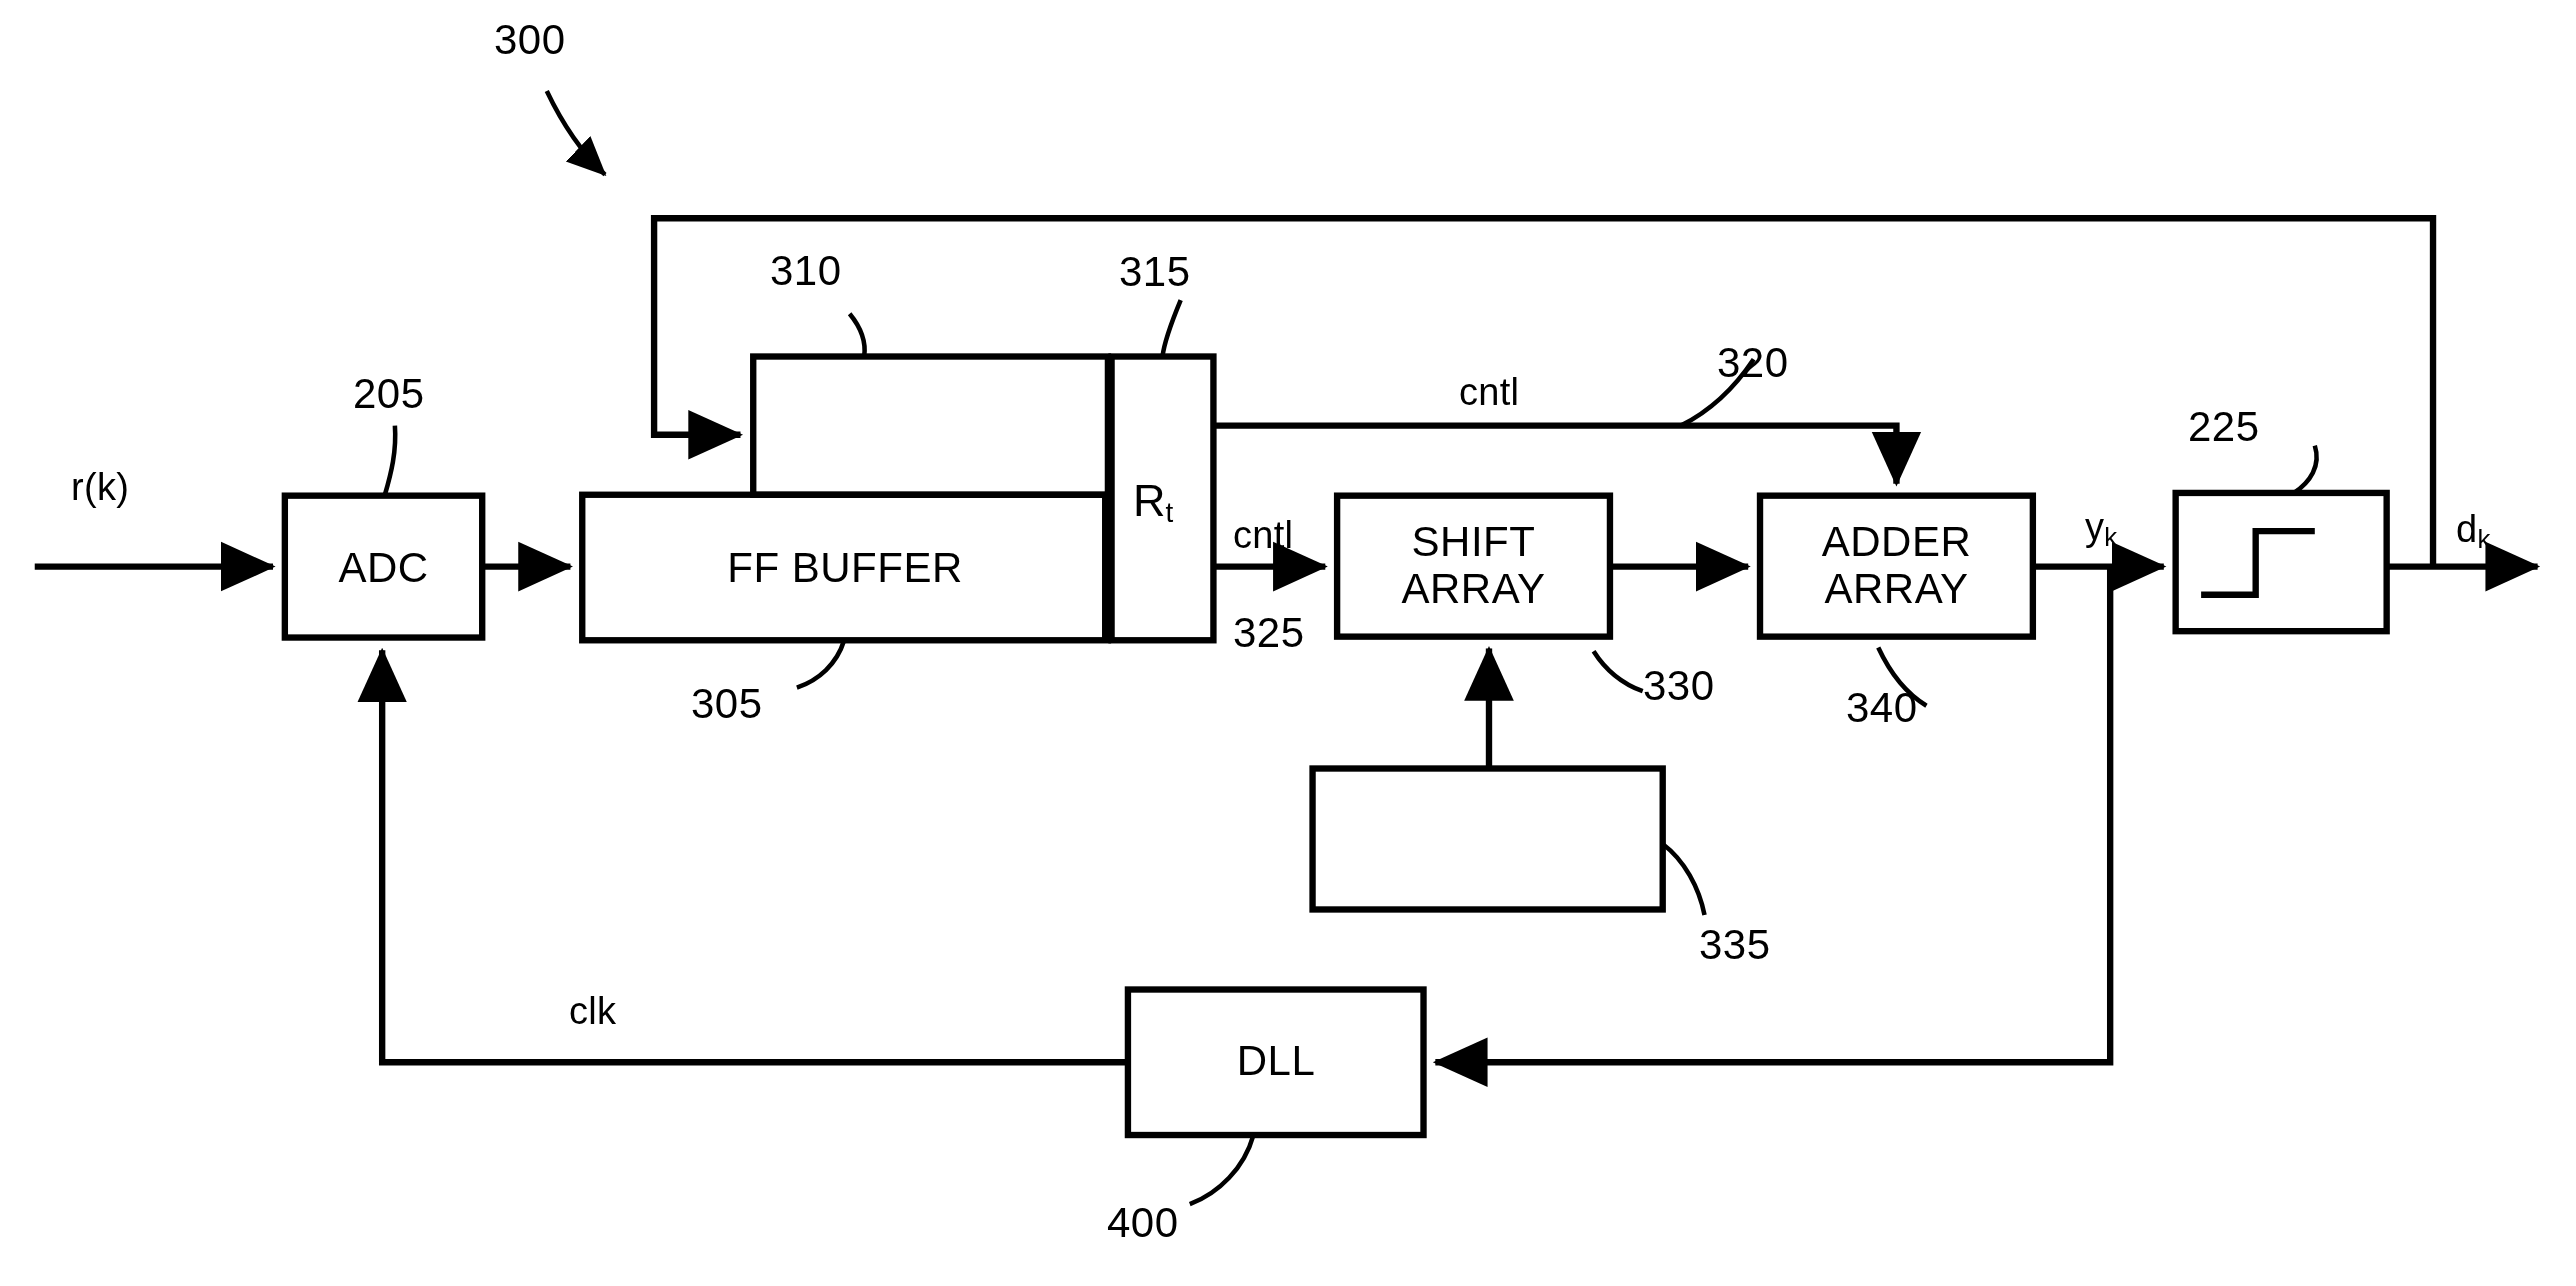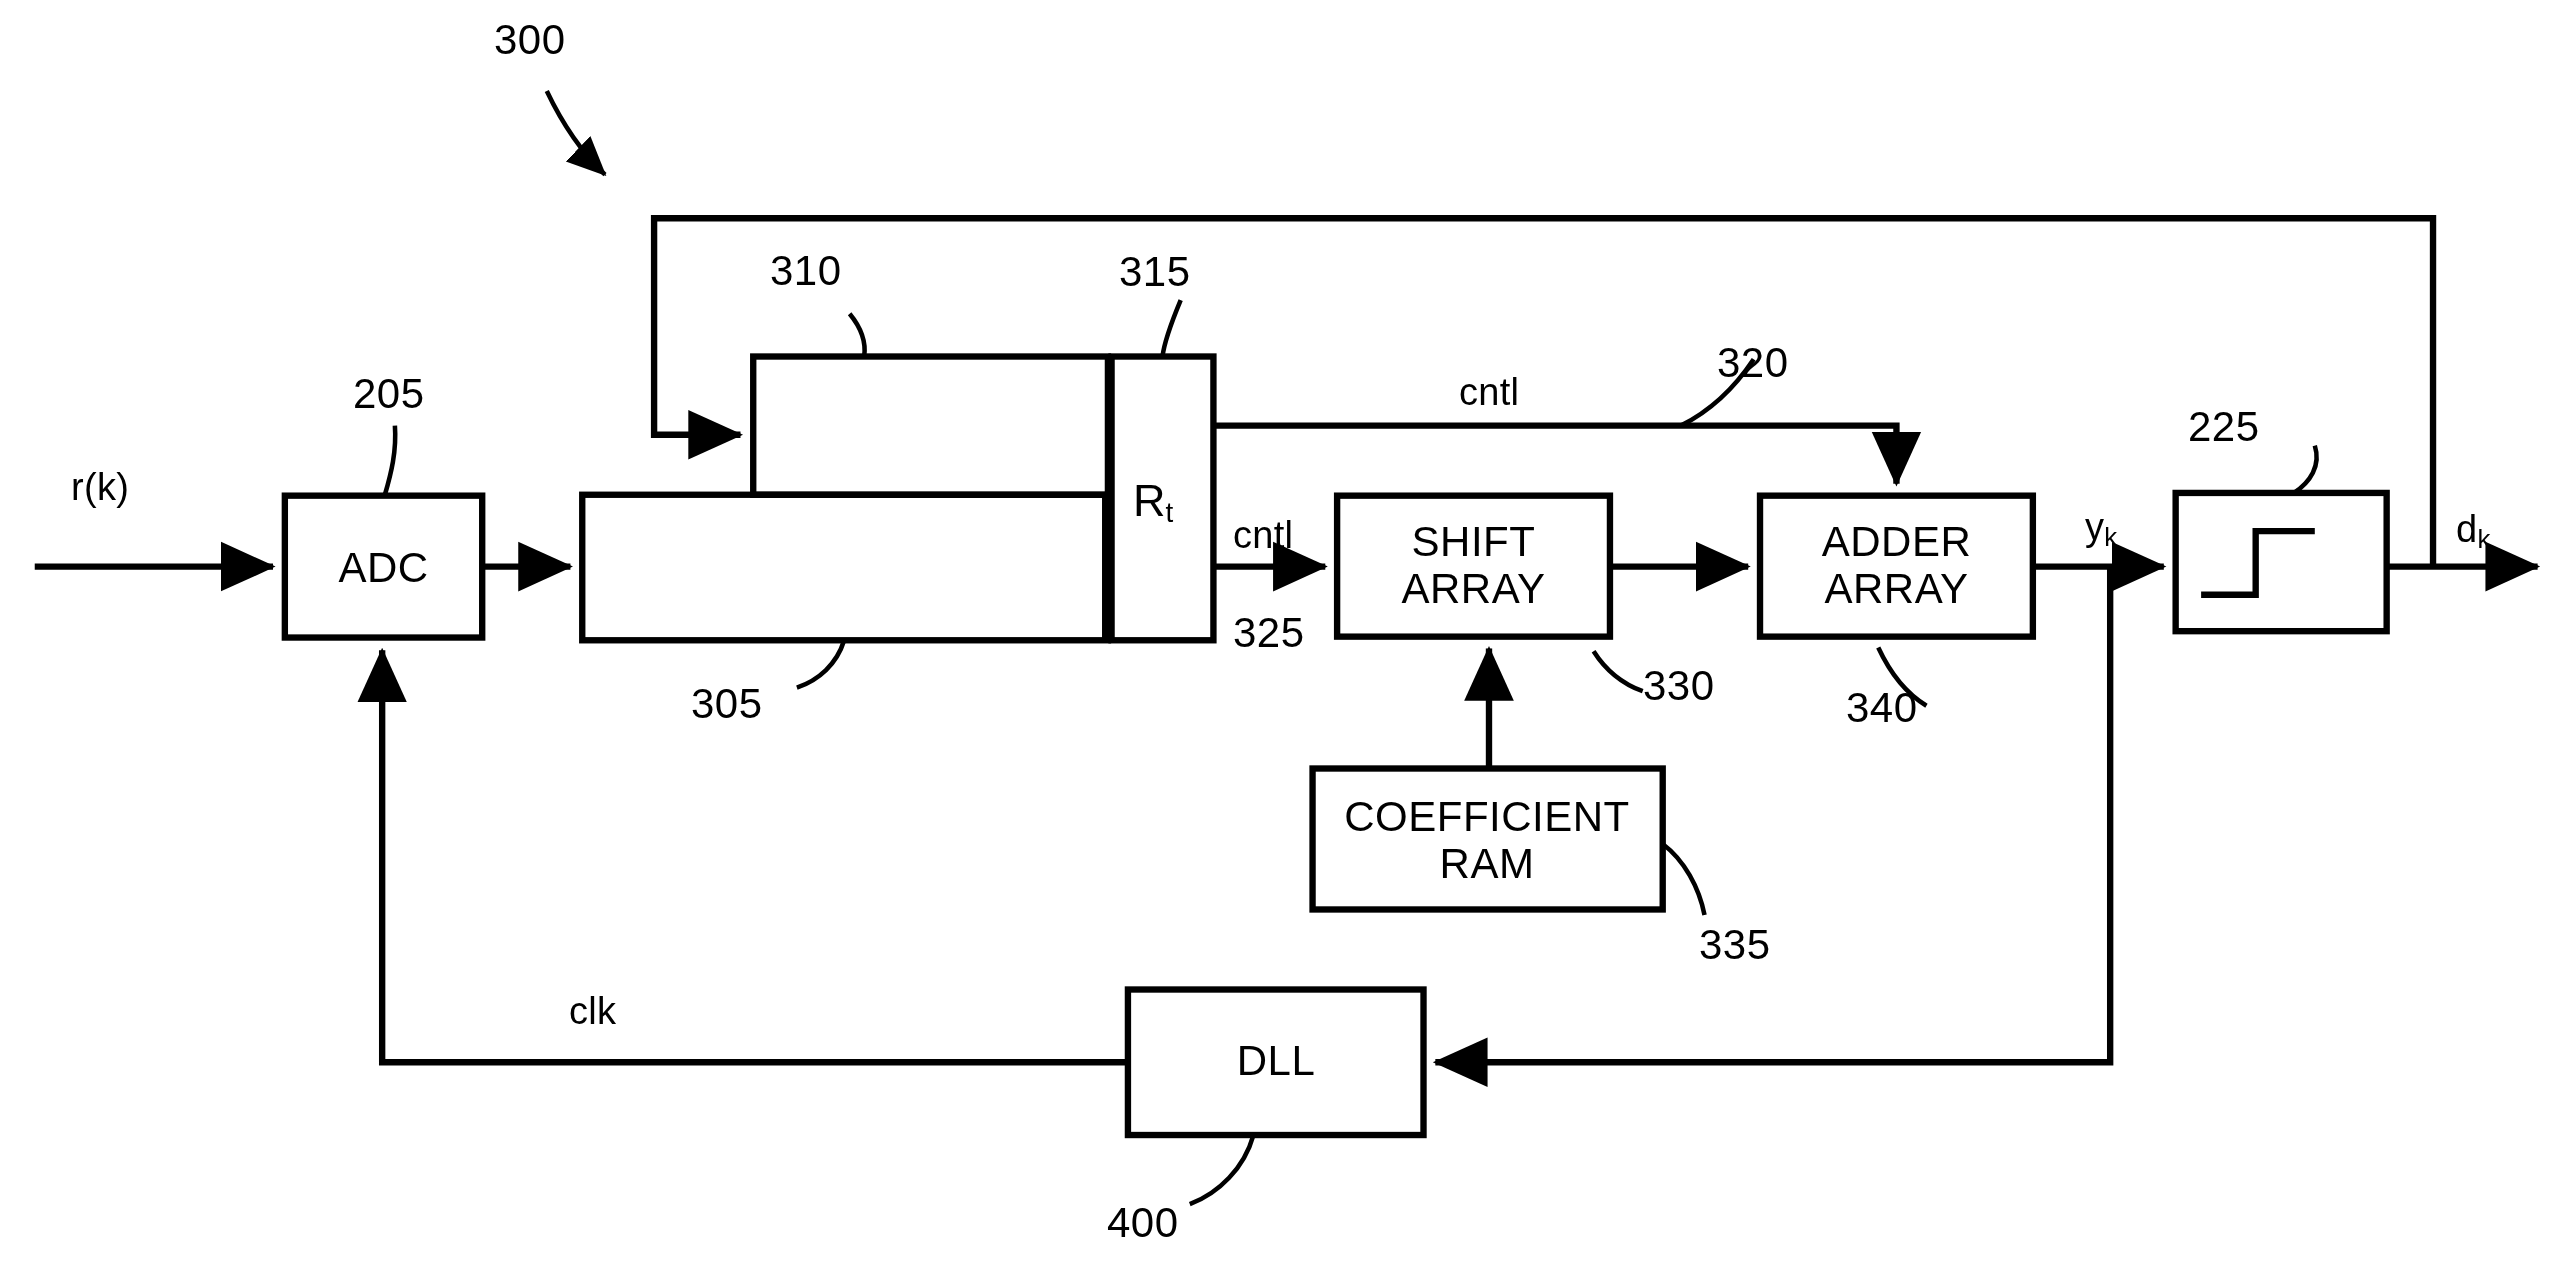--- a/index.html
+++ b/index.html
@@ -117,32 +117,31 @@
       <path stroke-width="5" d="M 2065 712 C 2078 740 2095 762 2118 776"></path>
       <path stroke-width="5" d="M 1828 928 C 1852 946 1868 976 1874 1006"></path>
       <path stroke-width="5" d="M 928 704 C 920 730 900 748 876 756"></path>
       <path stroke-width="5" d="M 1378 1248 C 1368 1284 1340 1312 1308 1324"></path>
 
     </g>
   </svg>
 
   <div class="blk-label" style="left:285px; top:544px; width:197px;">ADC</div>
 
+  <div class="blk-label" style="left:582px; top:544px; width:526px;">FF BUFFER</div>
 
 
   <div class="rt-label" style="left:1133px; top:475px;"><span>R</span><sub>t</sub></div>
 
   <div class="blk-label" style="left:1337px; top:518px; width:273px;">SHIFT
 ARRAY</div>
 
   <div class="blk-label" style="left:1760px; top:518px; width:273px;">ADDER
 ARRAY</div>
 
-  <div class="blk-label" style="left:1303px; top:793px; width:368px;">COEFFICIENT
-RAM</div>
 
   <div class="blk-label" style="left:1128px; top:1037px; width:296px;">DLL</div>
 
   <div class="sig-label" style="left:71px; top:466px;">r(k)</div>
 
   <div class="sig-label" style="left:1459px; top:371px;">cntl</div>
 
   <div class="sig-label" style="left:1233px; top:514px;">cntl</div>
 
   <div class="sig-label" style="left:2085px; top:506px;"><span>y</span><sub>k</sub></div>

